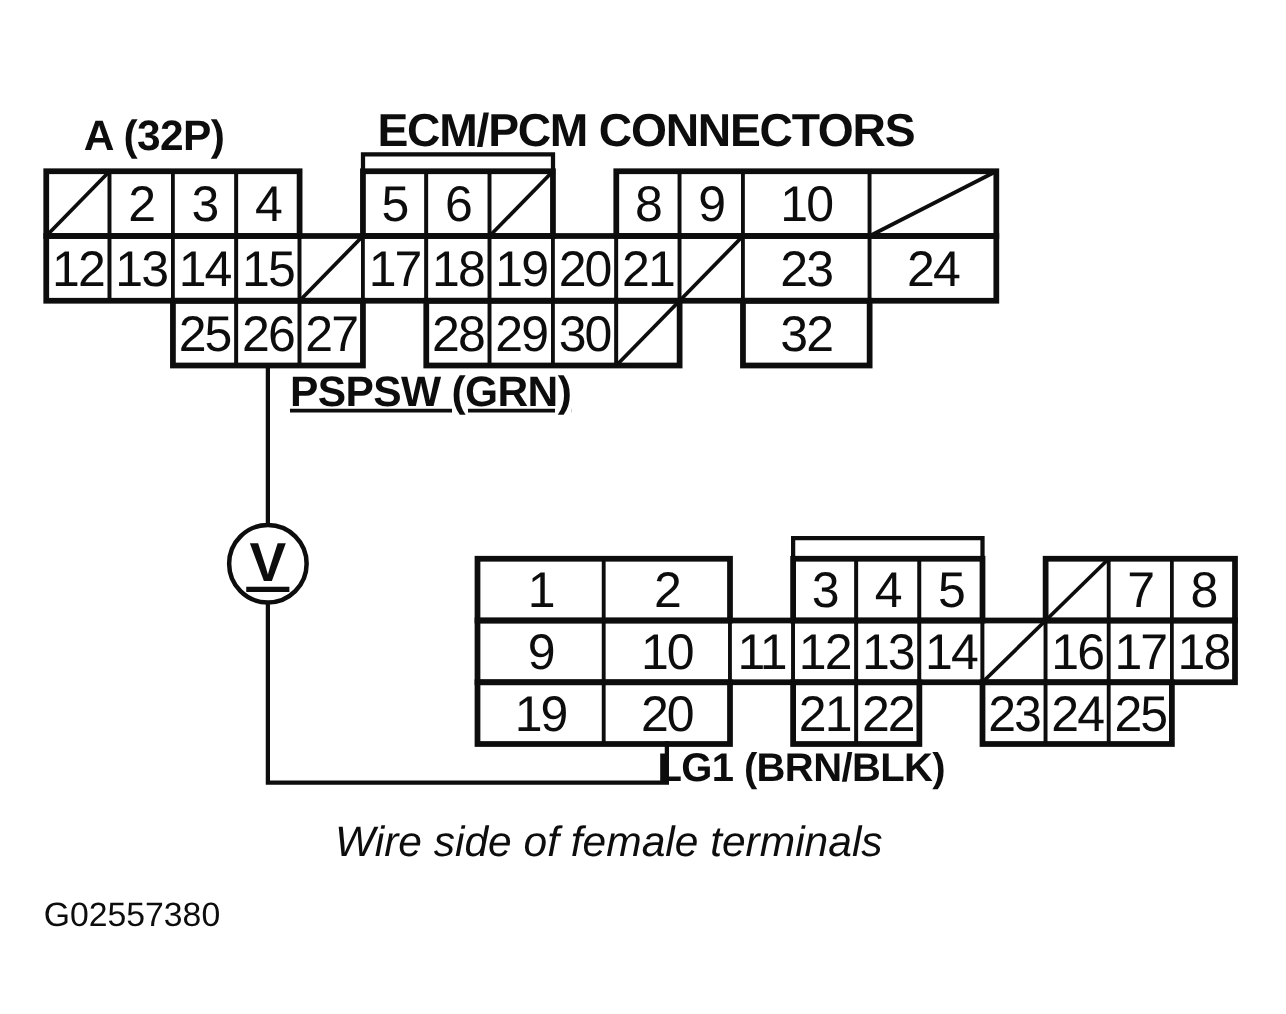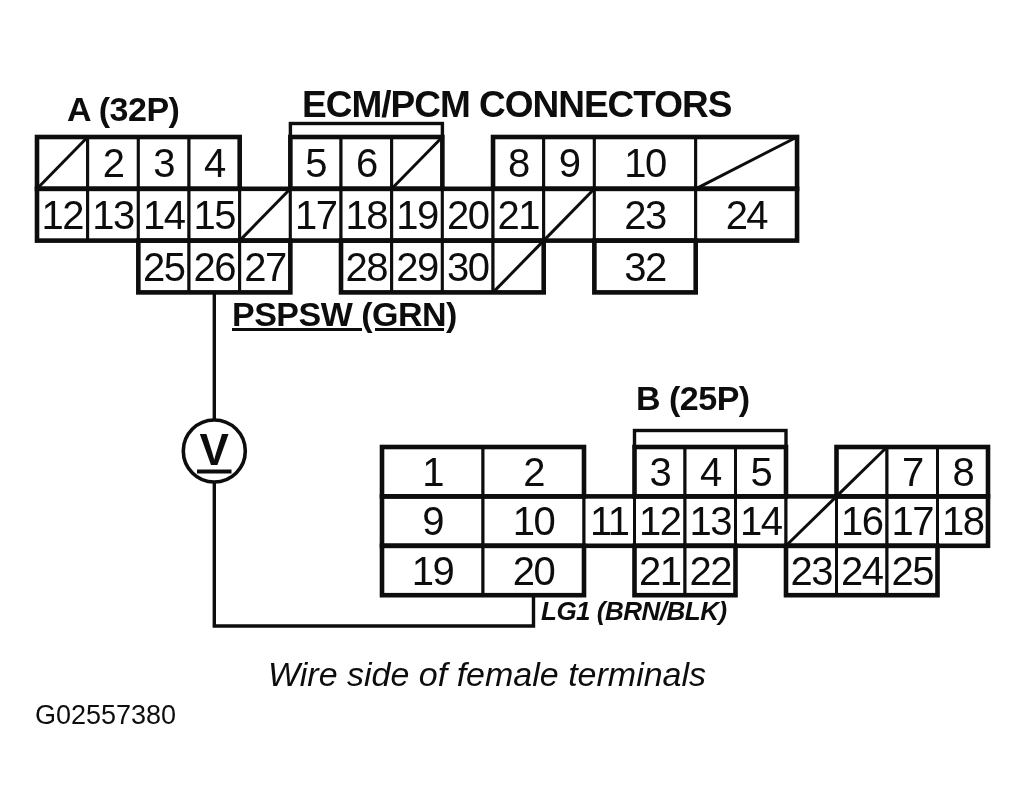--- a/index.html
+++ b/index.html
@@ -20,23 +20,23 @@
   .meter-v{font-family:"Liberation Sans",sans-serif;font-weight:bold;
            font-size:44px;text-anchor:middle;fill:#0d0d0d;}
   .meter-underline{stroke:#0d0d0d;stroke-width:4.2;}
 
   
   .lbl{position:absolute;white-space:nowrap;font-weight:bold;letter-spacing:-0.5px;}
   #title{left:302px;top:63px;font-size:37px;letter-spacing:-1px;margin-top:21px;}
   #label-a{left:43px;top:90px;font-size:34px;margin-left:24px;}
   #label-pspsw{left:232px;top:295px;font-size:34px;text-decoration:underline;}
   #label-b{left:636px;top:379px;font-size:34px;}
-  #label-lg1{left:541px;top:596px;font-size:26px;font-style:italic;}
+  #label-lg1{left:526px;top:596px;font-size:32px;}
   #note{left:268px;top:655px;font-size:34px;font-weight:normal;letter-spacing:0;font-style:italic;}
-  #figure-id{left:35px;top:700px;font-size:27px;font-weight:normal;letter-spacing:0;}
+  #figure-id{left:35px;top:717px;font-size:27px;font-weight:normal;letter-spacing:0;}
 </style>
 </head>
 <body>
 
 <div id="stage">
 
   <svg id="diagram" width="1029" height="811" viewBox="0 0 1029 811">
 
     <g>
       <rect class="tabrect" x="290.4" y="123.5" width="152" height="14"></rect>
@@ -298,17 +298,16 @@
     <g>
       <circle class="meter-circle" cx="214.3" cy="451" r="31"></circle>
       <text class="meter-v" x="214.3" y="465">V</text>
       <line class="meter-underline" x1="197" y1="471.5" x2="231.5" y2="471.5"></line>
     </g>
   </svg>
 
   <div class="lbl" id="title">ECM/PCM CONNECTORS</div>
   <div class="lbl" id="label-a">A (32P)</div>
   <div class="lbl" id="label-pspsw">PSPSW (GRN)</div>
-  <div class="lbl" id="label-b">B (25P)</div>
   <div class="lbl" id="label-lg1">LG1 (BRN/BLK)</div>
   <div class="lbl" id="note">Wire side of female terminals</div>
   <div class="lbl" id="figure-id">G02557380</div>
 </div>
 
 </body></html>

